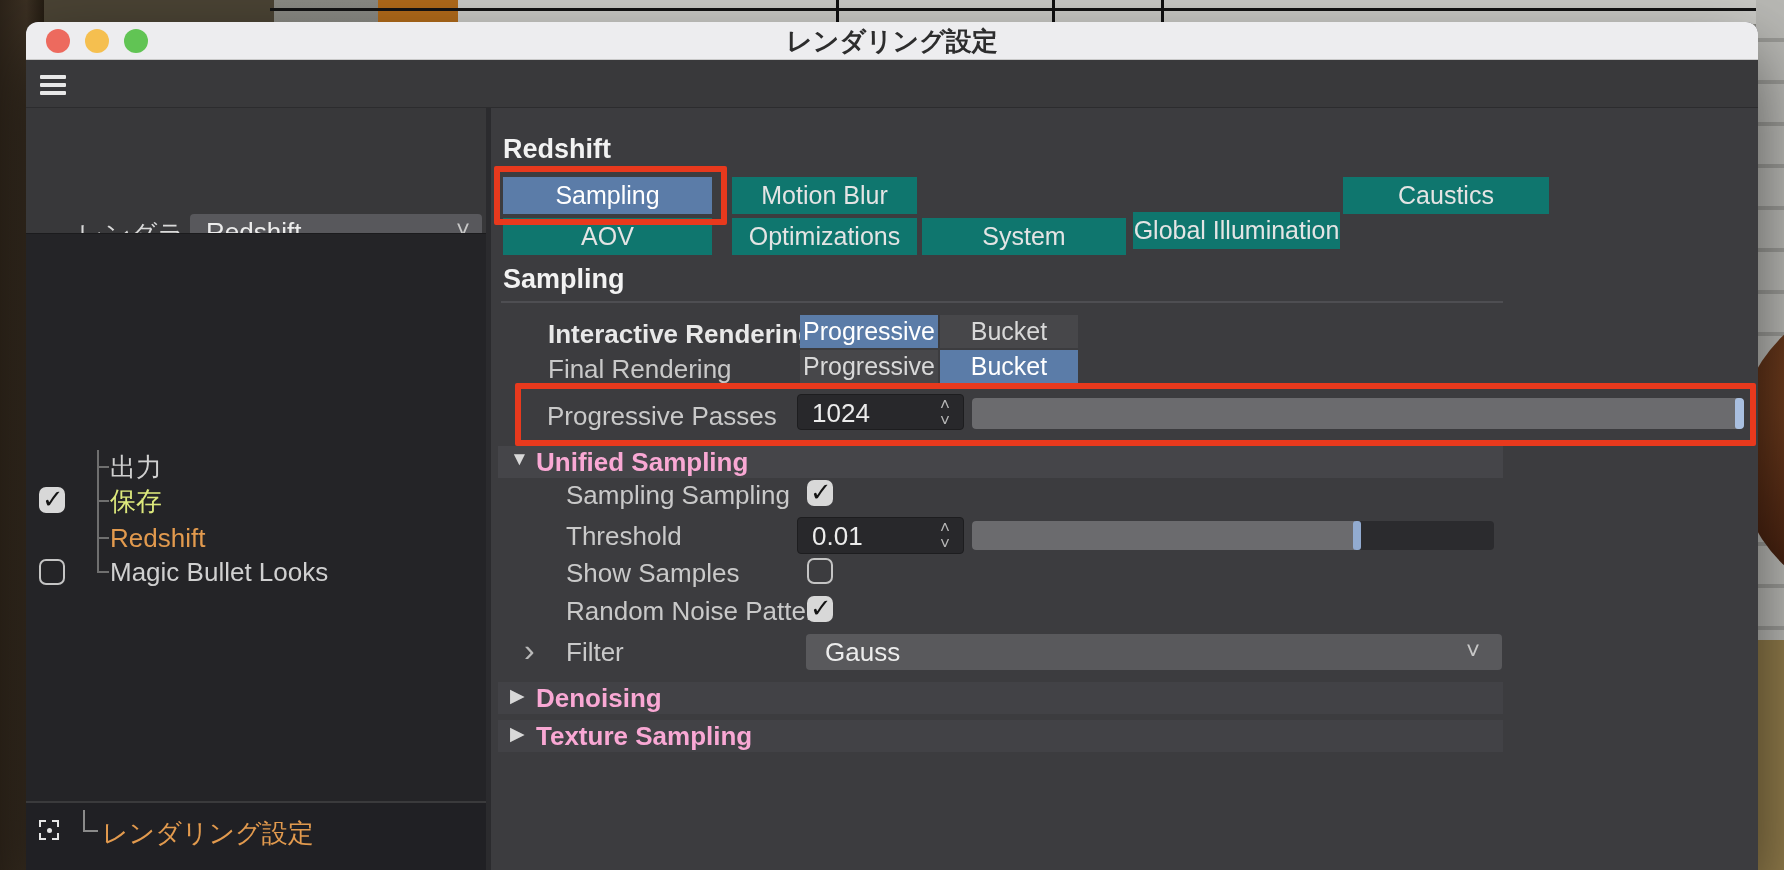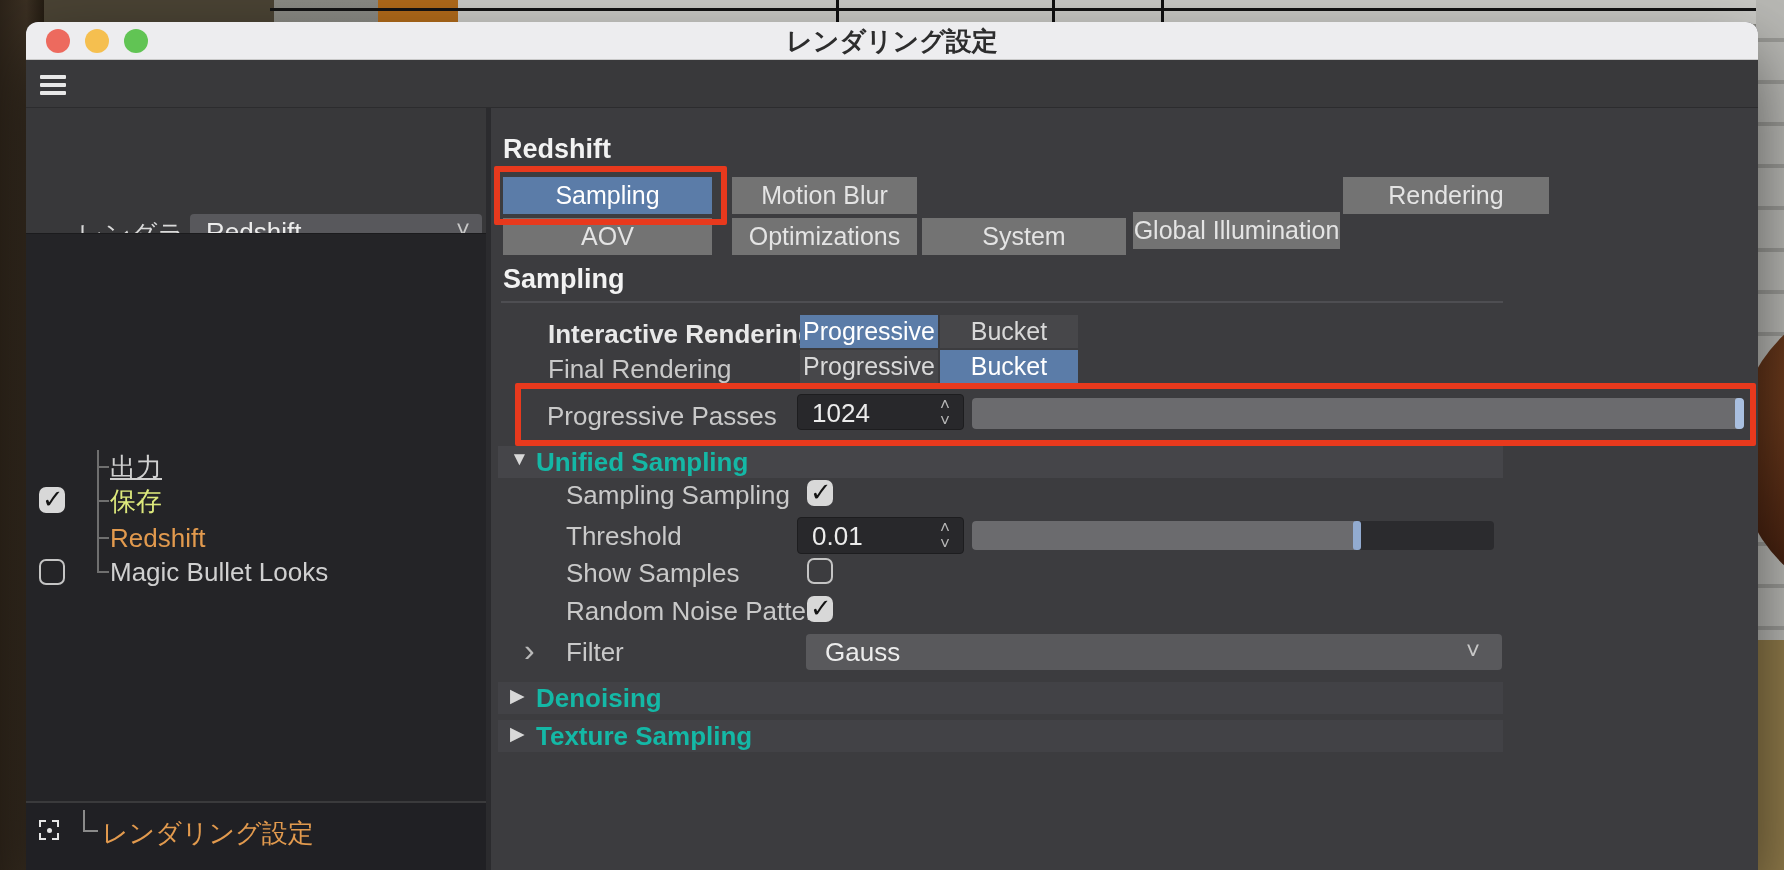--- a/index.html
+++ b/index.html
@@ -59,21 +59,21 @@
                 border-top:1px solid #1b1b1d; }
   .cbx { position:absolute; width:26px; height:26px; border-radius:7px; }
   .cbx.checked { background:#d8d8d8; }
   .cbx.checked::after { content:"✓"; position:absolute; left:3px; top:-3px; font-size:26px; font-weight:bold; color:#141414; }
   .cbx.unchecked { border:2px solid #c4c4c4; background:transparent; }
   #tree-cbx-render { left:13px; top:253px; }
   #tree-cbx-mbl { left:13px; top:325px; }
   #tree-vline { position:absolute; left:71px; top:216px; width:2px; height:123px; background:#6f6f6f; }
   .tree-item { position:absolute; left:84px; height:28px; font-size:26px; line-height:28px; color:#d0d0d0; }
   .tree-item::before { content:""; position:absolute; left:-13px; top:13px; width:12px; height:2px; background:#6f6f6f; }
-  #tree-output  { top:219px;text-decoration:underline; }
+  #tree-output  { top:219px; }
   #tree-save    { top:253px; color:#dde97c; }
   #tree-redshift{ top:290px; color:#e29a4e; }
   #tree-mbl     { top:324px;text-align:center; }
 
   #bottom-panel { position:absolute; left:0; top:779px; width:460px; height:69px; background:#202024;
                   border-top:2px solid #3a3a3c; }
   #target-icon { position:absolute; left:13px; top:17px; width:20px; height:20px; }
   #target-icon .c { position:absolute; width:7px; height:7px; border:2px solid #e6e6e6; }
   #target-icon .tl{ left:0; top:0; border-right:none; border-bottom:none; }
   #target-icon .tr{ right:0; top:0; border-left:none; border-bottom:none; }
@@ -83,21 +83,21 @@
   #bottom-branch-v { position:absolute; left:57px; top:7px; width:2px; height:22px; background:#8a8a8a; }
   #bottom-branch-h { position:absolute; left:57px; top:27px; width:15px; height:2px; background:#8a8a8a; }
   #bottom-item { position:absolute; left:76px; top:13px; font-size:26px; color:#e29a4e; }
 
   
   #content { position:absolute; left:460px; top:86px; width:1272px; height:762px; background:#3c3c3f;
              border-left:5px solid #2b2b2e; }
   
   .abs { position:absolute; }
   #rs-heading { left:477px; top:112px; font-size:27px; font-weight:bold; color:#f2f2f2; }
-  .tab { position:absolute; height:37px; background:#737373; color:#e4e4e4; font-size:25px;
+  .tab { position:absolute; height:37px; background:#0f766e; color:#e4e4e4; font-size:25px;
          text-align:center; line-height:37px; }
   .tab.active { background:#5b7ca8; color:#ffffff; }
   .row1 { top:155px; } .row2 { top:196px; }
   #tab-sampling { left:477px; width:209px; }
   #tab-motionblur { left:706px; width:185px; }
   #tab-globals { left:896px; width:204px; }
   #tab-gi { left:1107px; width:207px;margin-top:35px; }
   #tab-caustics { left:1317px; width:206px; }
   #tab-aov { left:477px; width:209px; }
   #tab-optimizations { left:706px; width:185px; }
@@ -124,21 +124,21 @@
   .slider .fill { position:absolute; left:0; top:0; height:100%; background:#6b6b6e; }
   .slider .handle { position:absolute; top:0; width:9px; height:100%; background:#a9bfe0; border-radius:3px; }
 
   #pp-label { left:521px; top:379px; }
   #pp-field { left:771px; top:372px; width:167px; height:36px; }
   #pp-slider { left:946px; top:376px; width:772px; height:31px; }
   #pp-slider .fill { width:100%; } #pp-slider .handle { left:763px; }
 
   .group-bar { position:absolute; left:472px; width:1005px; height:32px; background:#454549; }
   .group-bar .tri { position:absolute; left:12px; top:2px; font-size:19px; color:#d8d8d8; }
-  .group-bar .gl { position:absolute; left:38px; top:1px; font-size:26px; font-weight:600; color:#14b8a6; }
+  .group-bar .gl { position:absolute; left:38px; top:1px; font-size:26px; font-weight:600; color:#f9a8d4; }
   #grp-unified { top:424px; }
   #grp-denoise { top:660px; background:#424246; }
   #grp-texture { top:698px; background:#424246; }
 
   #as-label { left:540px; top:458px; }
   #as-cbx { left:781px; top:458px; }
   #th-label { left:540px; top:499px; }
   #th-field { left:771px; top:495px; width:167px; height:37px; }
   #th-slider { left:946px; top:499px; width:522px; height:29px; }
   #th-slider .fill { width:383px; } #th-slider .handle { left:381px; width:8px; background:#92abd0; }
@@ -225,21 +225,21 @@
     <div id="bottom-item">レンダリング設定</div>
   </div>
 
   <div id="content"></div>
 
   <div class="abs" id="rs-heading">Redshift</div>
 
   <div class="tab row1 active" id="tab-sampling">Sampling</div>
   <div class="tab row1" id="tab-motionblur">Motion Blur</div>
   <div class="tab row1" id="tab-gi">Global Illumination</div>
-  <div class="tab row1" id="tab-caustics">Rendering</div>
+  <div class="tab row1" id="tab-caustics">Caustics</div>
   <div class="tab row2" id="tab-aov">AOV</div>
   <div class="tab row2" id="tab-system">System</div>
   <div class="tab row2" id="tab-optimizations">Optimizations</div>
 
   <div class="abs" id="sampling-heading">Sampling</div>
   <div class="abs" id="content-divider"></div>
 
   <div class="row-label bold" id="ir-label">Interactive Rendering</div>
   <div class="pill sel" id="ir-prog">Progressive</div>
   <div class="pill" id="ir-bucket">Bucket</div>

